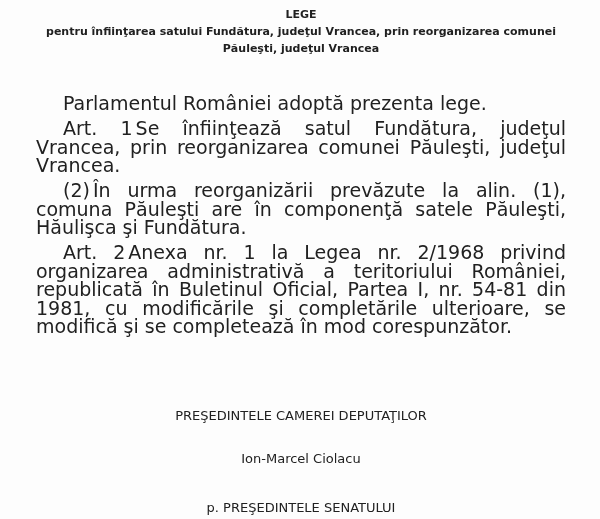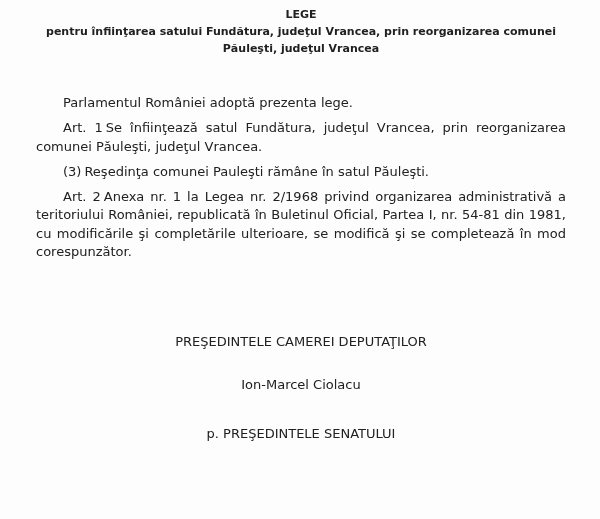--- a/index.html
+++ b/index.html
@@ -20,21 +20,21 @@
     height: 519px;
     padding: 6px 34px 0 36px;
   }
   .title {
     text-align: center;
     font-weight: bold;
     font-size: 11px;
     line-height: 17px;
   }
   .body-text p {
-    font-size: 13px;
+    font-size: 19px;
     line-height: 18.5px;
     text-align: justify;
     text-indent: 27px;
     margin: 0 0 6.5px 0;
   }
   .body-text p.first {
     margin-top: 37px;
     text-align: left;
   }
   .article-label {
@@ -60,22 +60,22 @@
     <div>pentru înfiinţarea satului Fundătura, judeţul Vrancea, prin reorganizarea comunei</div>
     <div>Păuleşti, judeţul Vrancea</div>
   </div>
 
   <div class="body-text">
 
     <p class="first"><span>Parlamentul României adoptă prezenta lege.</span></p>
 
     <p><b class="article-label">Art. 1</b><span>Se înfiinţează satul Fundătura, judeţul Vrancea, prin reorganizarea comunei Păuleşti, judeţul Vrancea.</span></p>
 
+    <p><b class="article-label">(2)</b><span>În urma reorganizării prevăzute la alin. (1), comuna Păuleşti are în componenţă satele Păuleşti, Hăulişca şi Fundătura.</span></p>
 
-    <p><b class="article-label">(3)</b><span>Reşedinţa comunei Pauleşti rămâne în satul Păuleşti.</span></p>
 
     <p><b class="article-label">Art. 2</b><span>Anexa nr. 1  la Legea nr. 2/1968 privind organizarea administrativă a teritoriului României, republicată în Buletinul Oficial, Partea I, nr. 54-81 din 1981, cu modificările şi completările ulterioare, se modifică şi se completează în mod corespunzător.</span></p>
 
 
   </div>
 
   <div class="signatures">
     <div class="sig-title-1">PREŞEDINTELE CAMEREI DEPUTAŢILOR</div>
     <div class="sig-name-1">Ion-Marcel Ciolacu</div>
     <div class="sig-title-2">p. PREŞEDINTELE SENATULUI</div>

